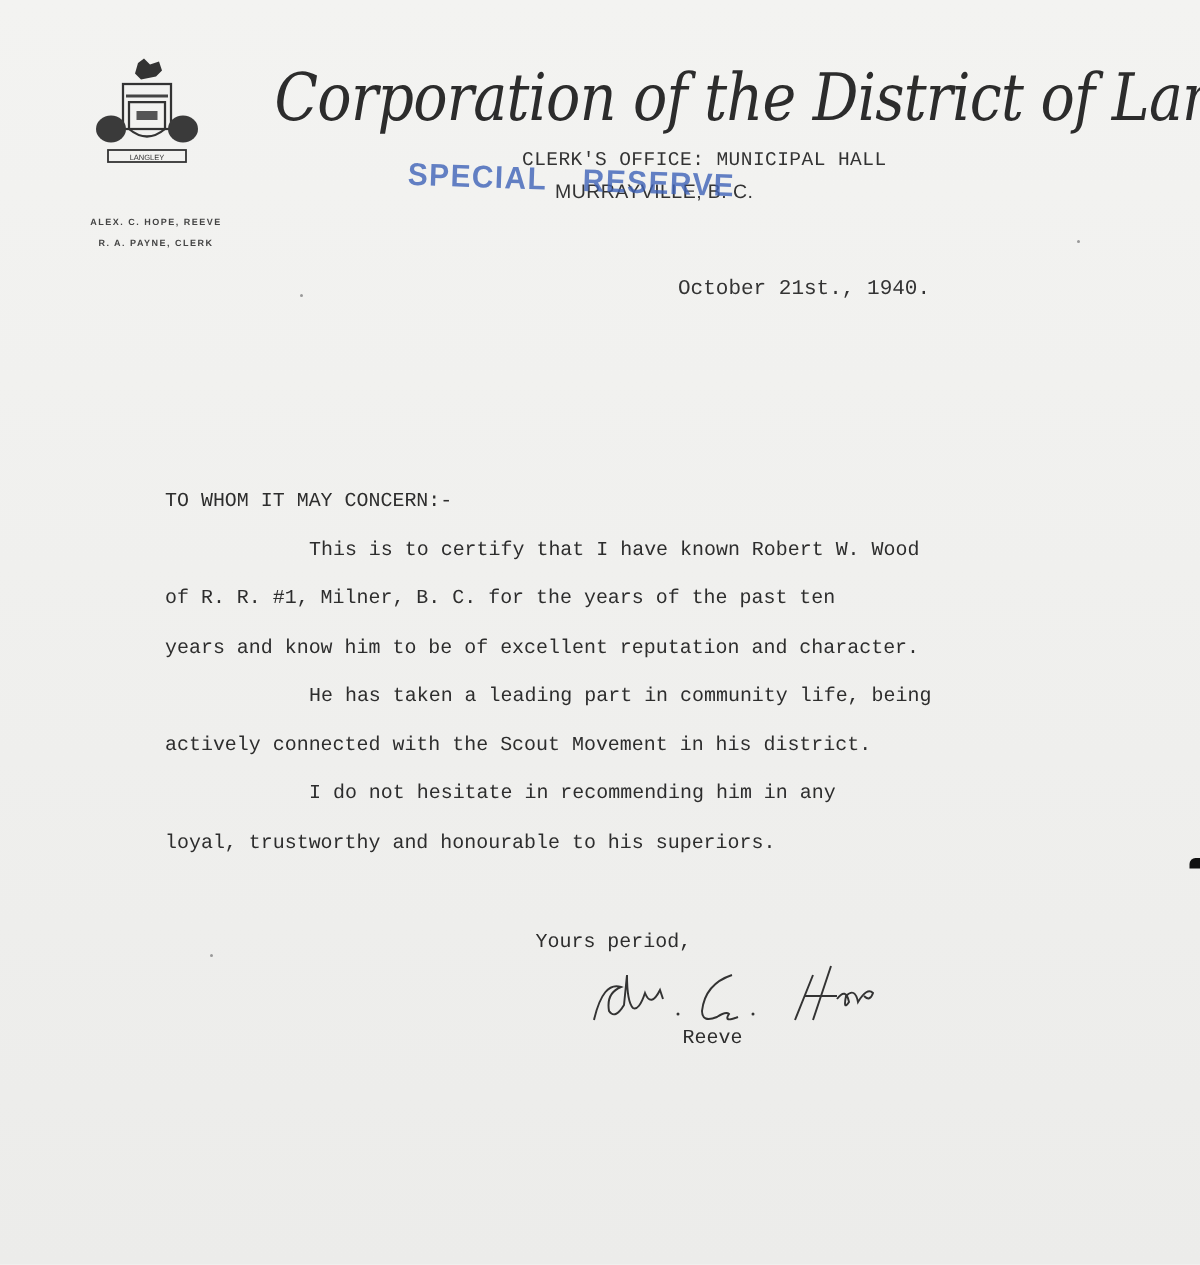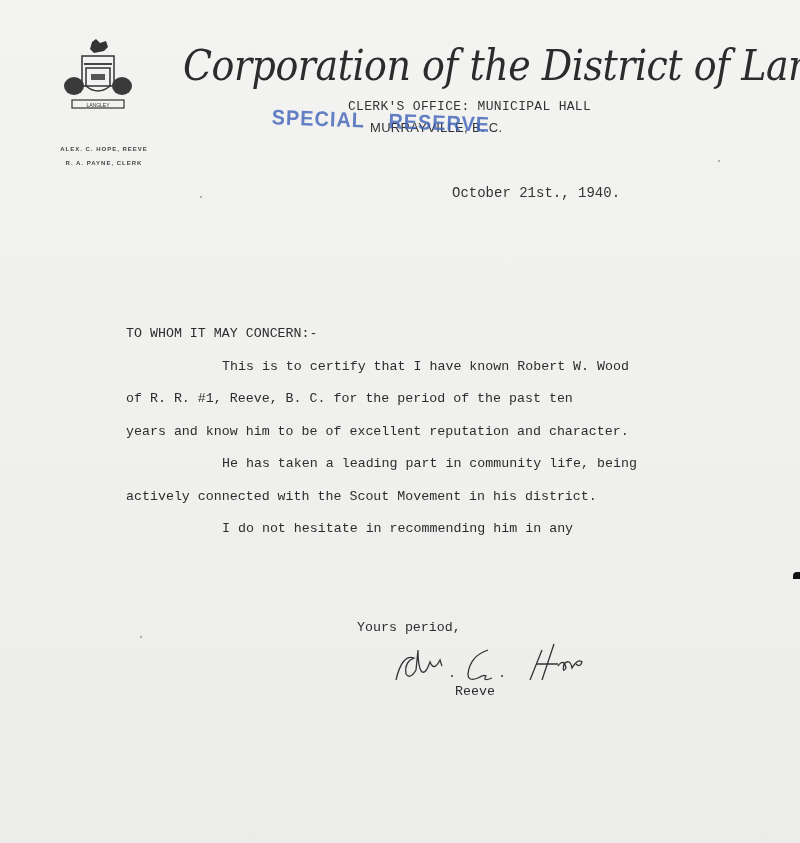--- a/index.html
+++ b/index.html
@@ -21,21 +21,21 @@
   .office-line { position: absolute; left: 348px; top: 99px; font-family: Liberation Mono, monospace;
     font-size: 13px; color: #333; letter-spacing: 0.3px; }
   .city-line { position: absolute; left: 370px; top: 120px; font-family: Liberation Sans, sans-serif;
     font-size: 13px; color: #333; letter-spacing: 0.3px; }
   .stamp { position: absolute; left: 266px; top: 109px; font-family: "Liberation Sans", sans-serif;
     font-weight: bold; font-size: 21px; color: #3f63b8; opacity: 0.8; letter-spacing: 1px;
     transform: rotate(2deg) scaleX(0.95); white-space: nowrap; }
   .stamp span { display: inline-block; }
   .date { position: absolute; left: 452px; top: 145px; font-size: 14px; color: #333; margin-top: 40px; }
   .body-text { position: absolute; left: 110px; top: 318px; width: 620px; font-size: 13.3px; line-height: 32.5px; color: #2d2d2d; }
-  .line { white-space: pre; height: 32.5px; margin-left: 16px; }
+  .line { white-space: pre; height: 32.5px; }
   .indent { padding-left: 96px; }
   .closing { position: absolute; left: 357px; top: 620px; font-size: 13.3px; color: #2d2d2d; }
   .signature { position: absolute; left: 390px; top: 642px; width: 240px; height: 46px; }
   .title-below { position: absolute; left: 455px; top: 684px; font-size: 13.3px; color: #2d2d2d; }
   .edge-mark { position: absolute; left: 793px; top: 572px; width: 7px; height: 7px; background: #111; border-radius: 4px 0 0 0; }
   .speck { position: absolute; width: 2px; height: 2px; background: #999; border-radius: 1px; }
 </style>
 </head>
 <body>
 
@@ -65,25 +65,26 @@
   <div class="stamp">
     <span>SPECIAL</span>
     <span style="margin-left:18px">RESERVE</span>
   </div>
 
   <div class="date">October 21st., 1940.</div>
 
   <div class="body-text">
     <div class="line">TO WHOM IT MAY CONCERN:-</div>
     <div class="line indent">This is to certify that I have known Robert W. Wood</div>
-    <div class="line">of R. R. #1, Reeve, B. C. for the period of the past ten</div>
+    <div class="line">of R. R. #1, Milner, B. C. for the years of the past ten</div>
     <div class="line">years and know him to be of excellent reputation and character.</div>
     <div class="line indent">He has taken a leading part in community life, being</div>
     <div class="line">actively connected with the Scout Movement in his district.</div>
     <div class="line indent">I do not hesitate in recommending him in any</div>
+    <div class="line">loyal, trustworthy and honourable to his superiors.</div>
   </div>
 
   <div class="closing">Yours period,</div>
 
   <svg class="signature" viewBox="0 0 240 46">
     <path d="M6 38 q6 -26 18 -22 q-10 4 -8 16 q4 6 10 -4 l2 -20 q0 18 4 22 q4 2 8 -10 q4 10 10 -2 l2 6" fill="none" stroke="#333" stroke-width="1.3"></path>
     <circle cx="62" cy="34" r="1" fill="#333"></circle>
     <path d="M98 8 q-18 6 -20 24 q0 8 10 4 q6 -4 8 -2 q-4 6 6 2" fill="none" stroke="#333" stroke-width="1.3"></path>
     <circle cx="112" cy="34" r="1" fill="#333"></circle>
     <path d="M140 38 l12 -30 m-6 14 h22 m-4 -20 l-12 36 m16 -14 q6 -8 8 2 q-4 6 -2 -4 q6 -6 8 4 q6 -10 10 -6 q-2 6 -6 2" fill="none" stroke="#333" stroke-width="1.3"></path>

